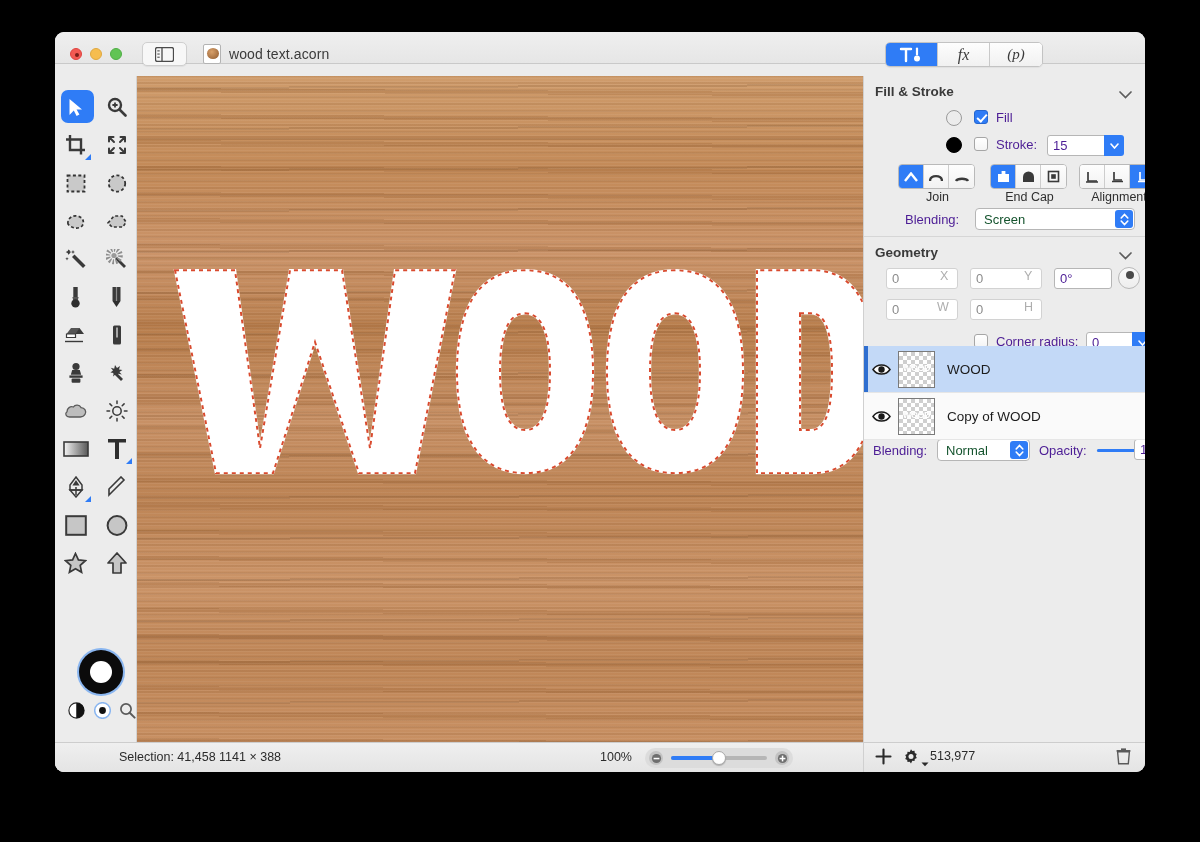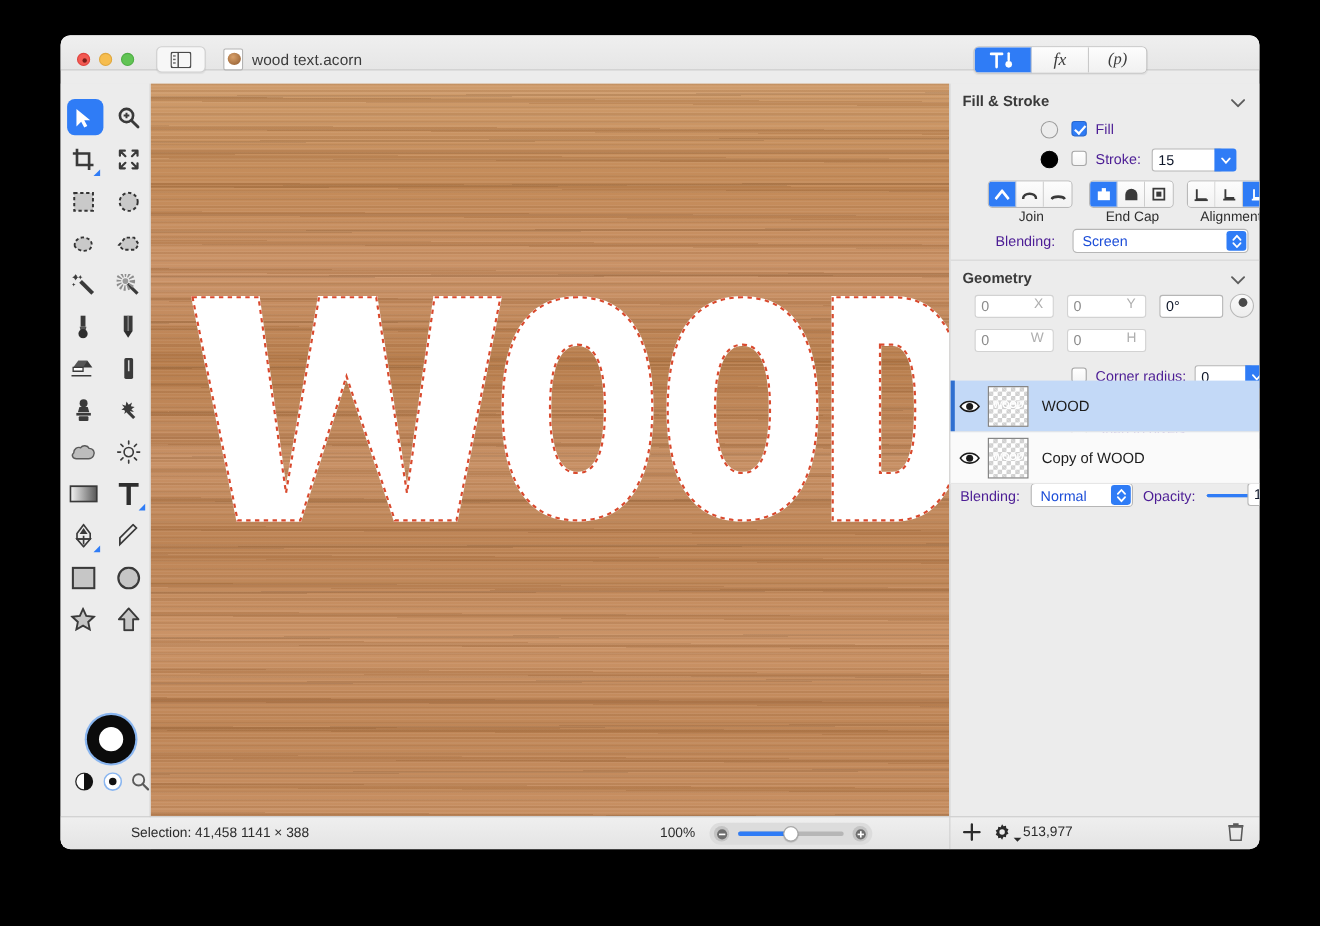--- a/index.html
+++ b/index.html
@@ -144,35 +144,35 @@
     position:relative;
   }
   .cbx.on { background:#2f7cf6; border-color:#2566cf; }
   .cbx.on::after{
     content:""; position:absolute; left:4px; top:0.5px; width:4px;height:8px;
     border:solid #fff; border-width:0 2px 2px 0; transform:rotate(42deg);
   }
   .cbx.dis { background:#efefef; border-color:#cfcfcf; }
   .tfield {
     background:#fff; border:1px solid #b6b6b6; border-radius:3px;
-    font-size:13px; color:#0f172a; height:21px; line-height:20px; padding:0 5px;
+    font-size:13px; color:#4c1d95; height:21px; line-height:20px; padding:0 5px;
   }
   .stepper {
     width:20px; height:21px; background:#2f7cf6; border-radius:0 3px 3px 0;
     display:flex; align-items:center; justify-content:center;
   }
   .seg { display:flex; border:1px solid #b9b9b9; border-radius:4px; overflow:hidden; background:#fff;}
   .segb { width:25px;height:23px; display:flex;align-items:center;justify-content:center; border-right:1px solid #cdcdcd; background:linear-gradient(#fdfdfd,#f2f2f2);}
   .segb:last-child{border-right:none;}
   .segb.on{ background:#2f7cf6; }
   .seglbl{ text-align:center; font-size:12.5px; color:#2e2e2e; }
   .popup {
     background:#fff; border:1px solid #b6b6b6; border-radius:4px;
     height:22px; display:flex; align-items:center; padding-left:8px;
-    font-size:13px; color:#1d4ed8; position:relative;
+    font-size:13px; color:#14532d; position:relative;
   }
   .popbtn {
     position:absolute; right:1px; top:1px; width:18px; height:18px;
     background:#2f7cf6; border-radius:3px; display:flex; align-items:center; justify-content:center;
   }
   
   #layer-list { position:absolute; left:0; right:0; top:0; }
   .layer {
     position:relative; height:47px; display:flex; align-items:center;
     background:#fafafa; border-bottom:1px solid #e6e6e6;

